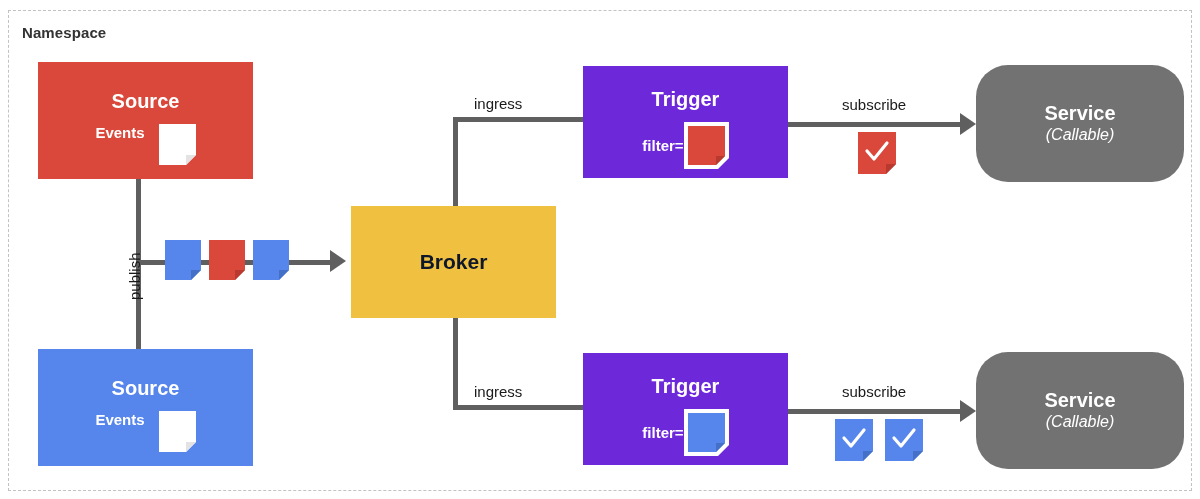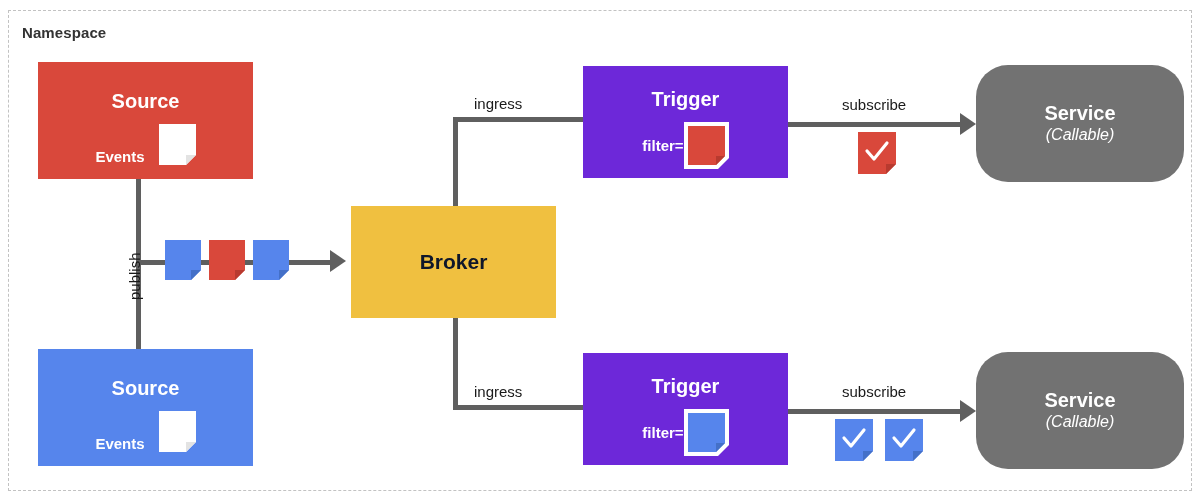--- a/index.html
+++ b/index.html
@@ -68,21 +68,21 @@
 
   
   .source {
     width: 215px;
     height: 117px;
     padding-top: 14px;
   }
   .source .node-title { margin-bottom: 12px; }
   .source-row {
     display: flex;
-    align-items: flex-end;
+    align-items: flex-start;
     gap: 14px;
   }
   .events-label {
     font-size: 15px;
     font-weight: bold;
     color: #ffffff;
   }
 
   
   .broker {

